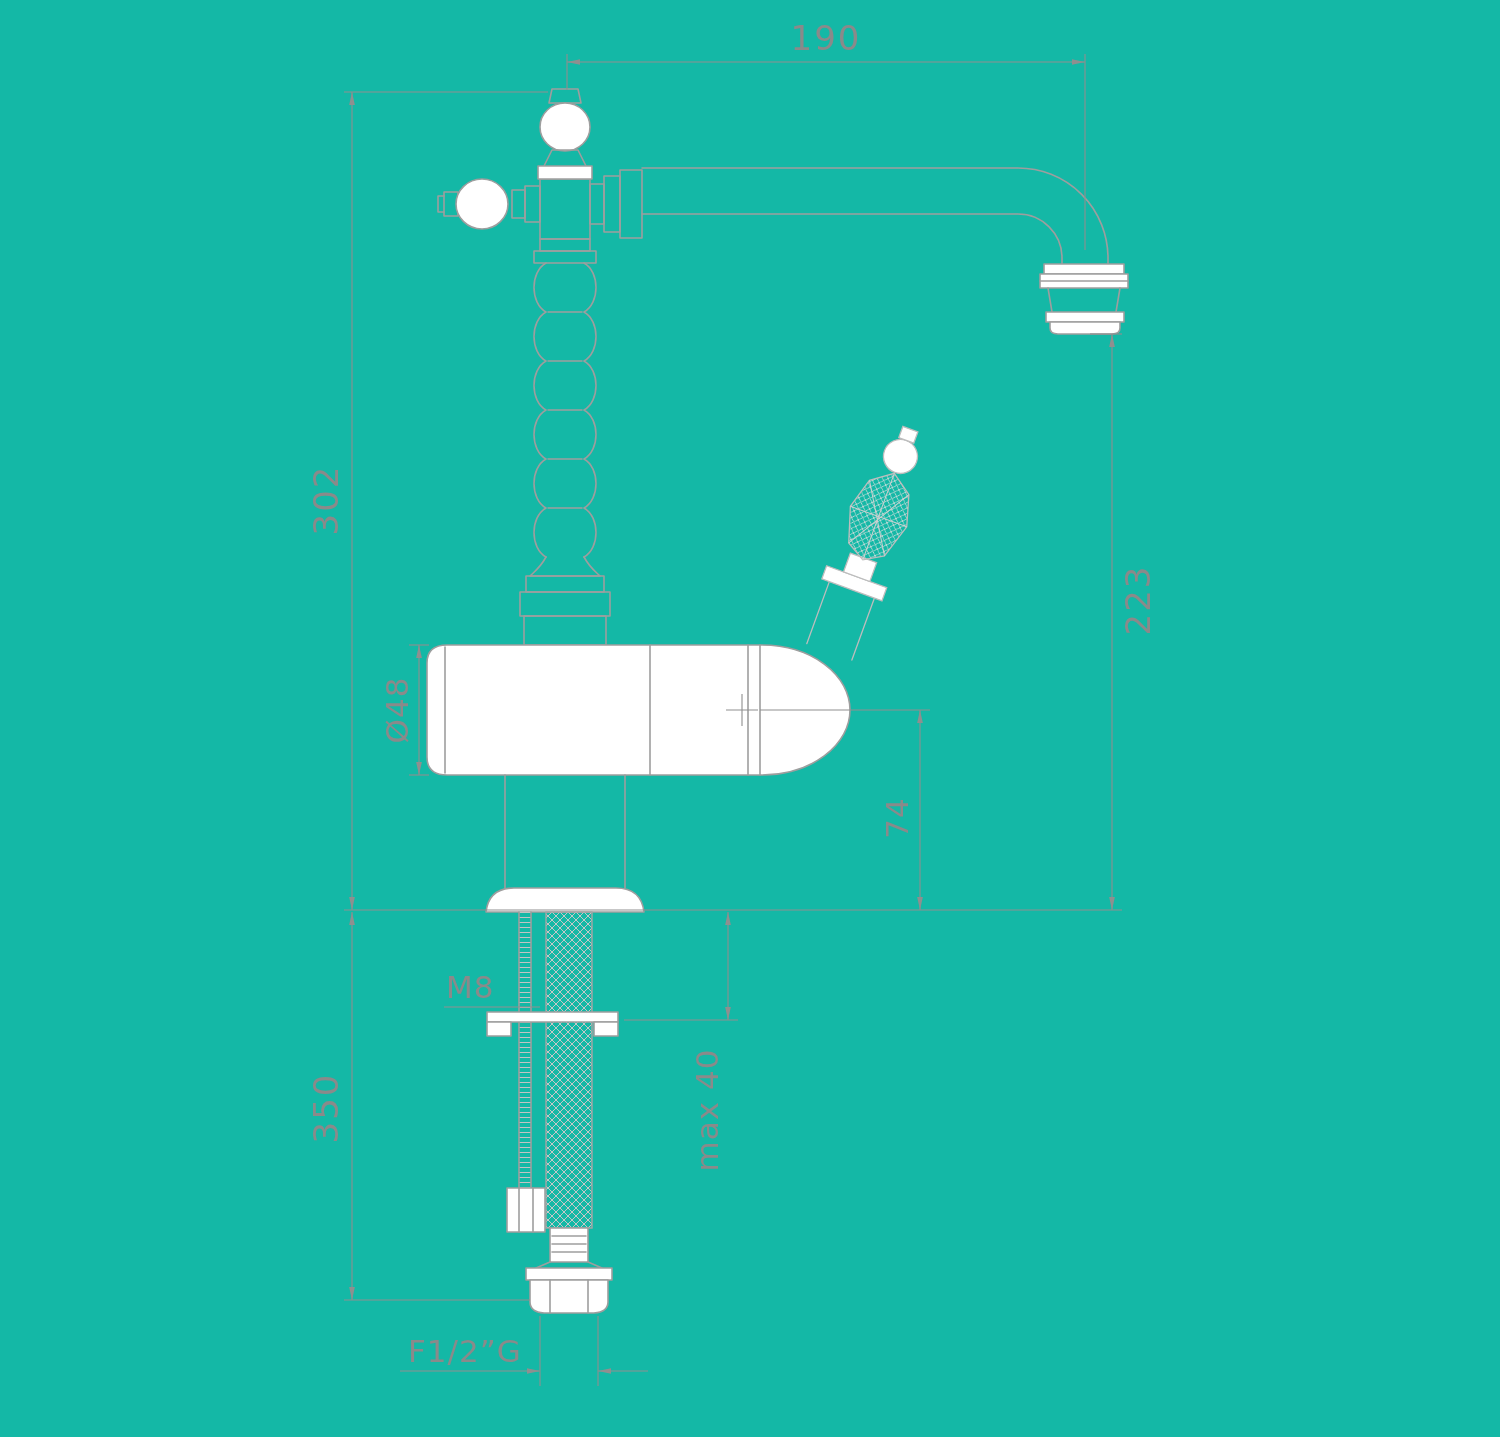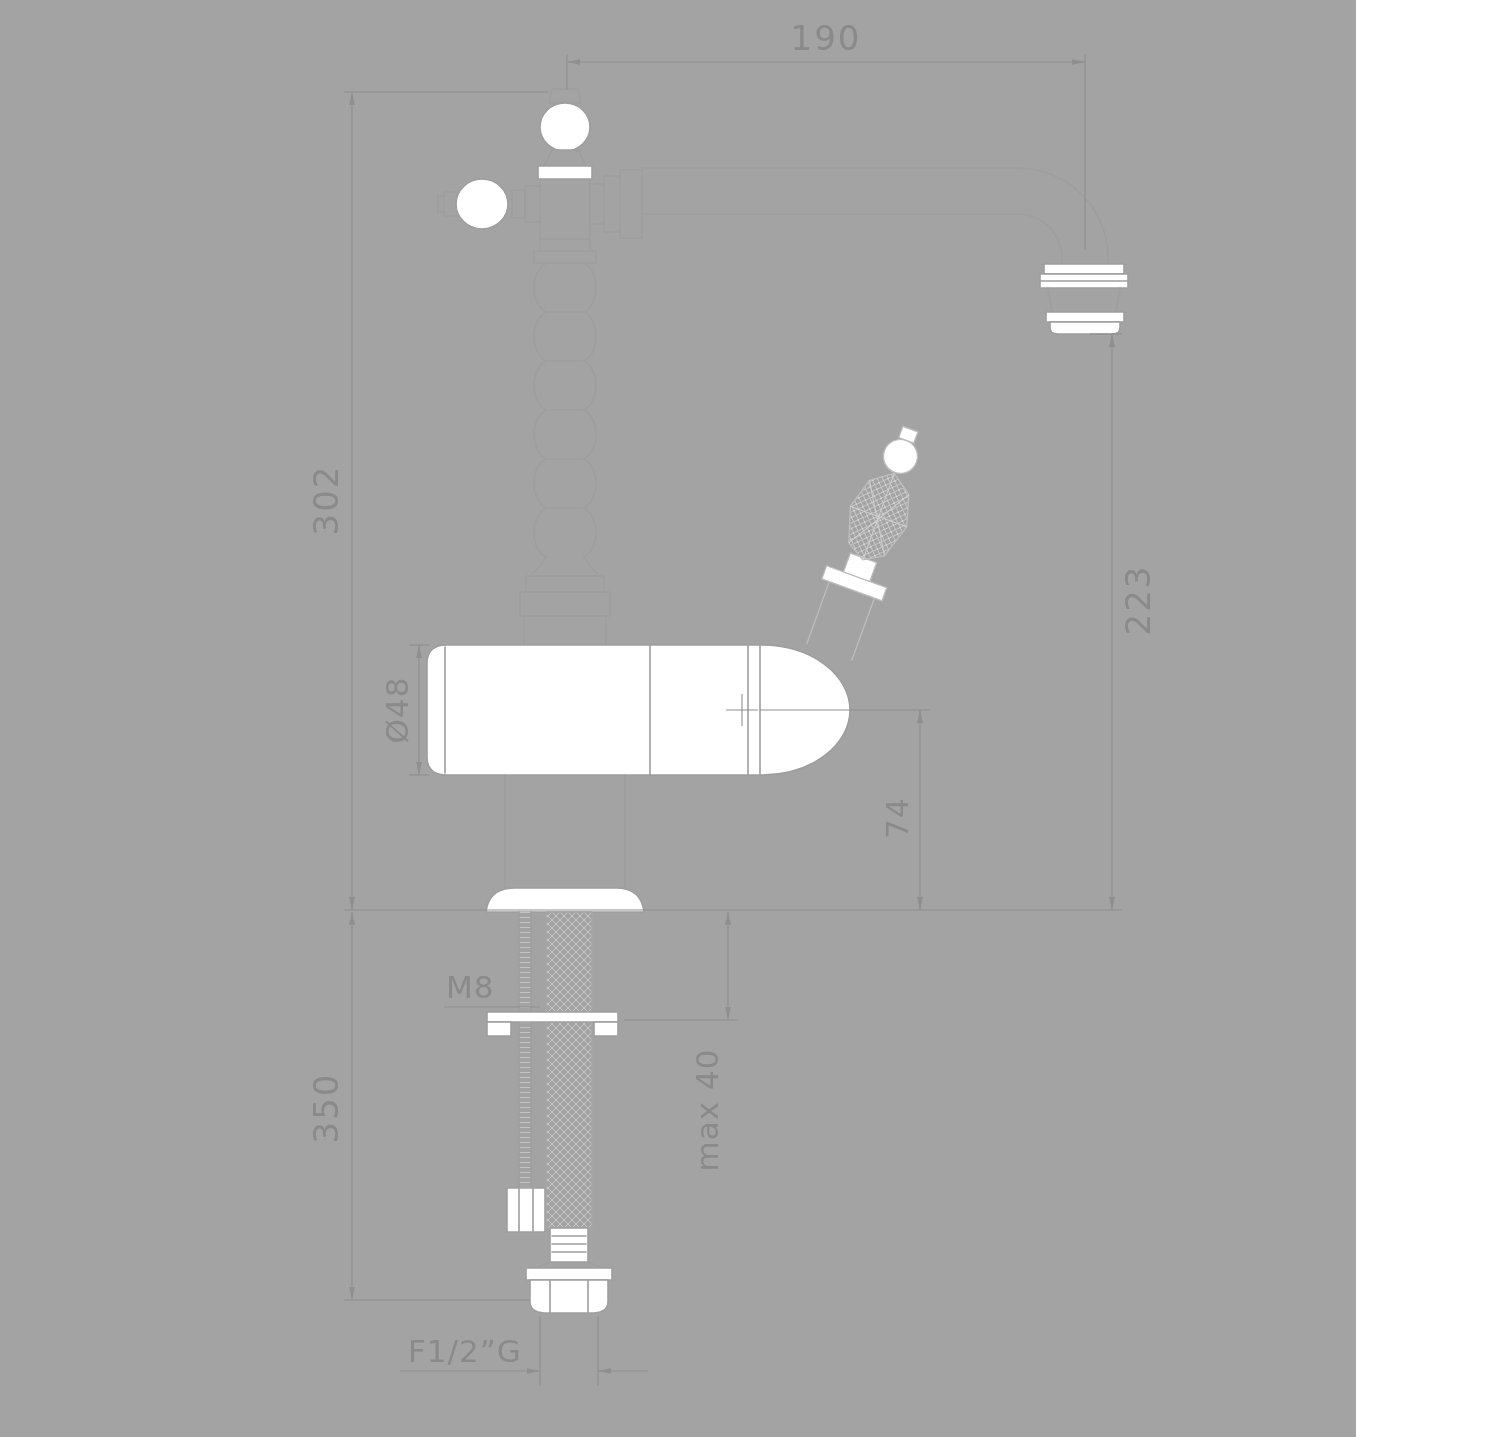--- a/index.html
+++ b/index.html
@@ -1,16 +1,16 @@
 <!DOCTYPE html>
 <html><head>
 <meta charset="utf-8">
 <style>
   html,body{margin:0;padding:0;background:#ffffff;}
-  .canvas{position:relative;width:1356px;height:1437px;background:#a3a3a3;overflow:hidden;
+  .canvas{position:relative;width:1500px;height:1437px;background:#14b8a6;overflow:hidden;
           font-family:"DejaVu Sans",sans-serif;}
   svg{display:block;}
   .ln{fill:none;stroke:#9e9e9e;stroke-width:1.6;stroke-linecap:round;stroke-linejoin:round;}
   .lnf{fill:#ffffff;stroke:#9e9e9e;stroke-width:1.6;stroke-linejoin:round;}
   .lt{fill:none;stroke:#bdbdbd;stroke-width:1.3;stroke-linecap:round;stroke-linejoin:round;}
   .ltf{fill:#ffffff;stroke:#bdbdbd;stroke-width:1.3;}
   .facet{fill:none;stroke:#d0d0d0;stroke-width:1;}
   .dim{fill:none;stroke:#8f8f8f;stroke-width:1.1;}
   .dimtxt{fill:#8a8a8a;font-family:"DejaVu Sans",sans-serif;font-size:34px;letter-spacing:2px;}
   .dimtxt2{fill:#8a8a8a;font-family:"DejaVu Sans",sans-serif;font-size:31px;letter-spacing:1px;}

